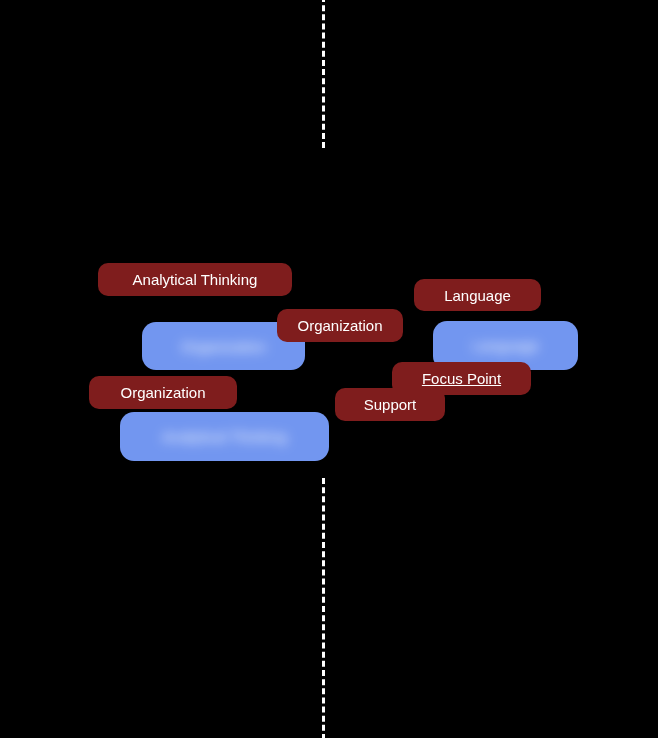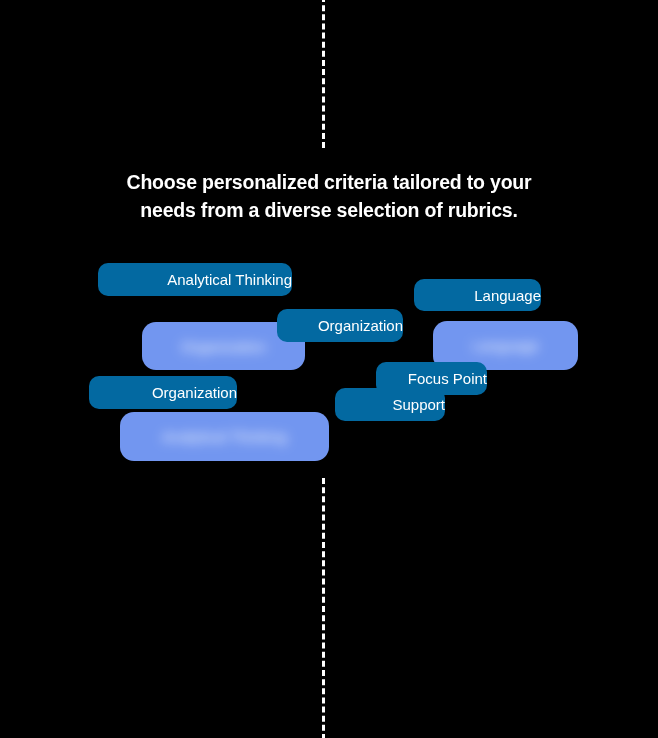--- a/index.html
+++ b/index.html
@@ -68,23 +68,22 @@
     border-radius: 10px;
     color: #ffffff;
     font-size: 15px;
     font-weight: 400;
     line-height: 1;
     white-space: nowrap;
     user-select: none;
   }
 
   .chip.sharp {
-    background: #0369a1;
+    background: #7f1d1d;
     z-index: 3;
-    justify-content: flex-end;
   }
 
   .chip.blurred {
     background: #7296f0;
     border-radius: 14px;
     z-index: 2;
     filter: blur(0.6px);
   }
   .chip.blurred .chip-label {
     filter: blur(6px);
@@ -95,42 +94,38 @@
     display: block;
   }
 </style>
 </head>
 <body>
 
 <div id="stage">
 
   <div class="divider divider-top"></div>
 
-  <div class="headline">
-    <span class="line">Choose personalized criteria tailored to your</span>
-    <span class="line">needs from a diverse selection of rubrics.</span>
-  </div>
 
   <div id="chip-layer">
       <div class="chip sharp" style="left: 98px; top: 263px; width: 194px; height: 33px;">
         <span class="chip-label">Analytical Thinking</span>
       </div>
       <div class="chip sharp" style="left: 414px; top: 279px; width: 127px; height: 32px;">
         <span class="chip-label">Language</span>
       </div>
       <div class="chip sharp" style="left: 277px; top: 309px; width: 126px; height: 33px;">
         <span class="chip-label">Organization</span>
       </div>
       <div class="chip blurred" style="left: 142px; top: 322px; width: 163px; height: 48px;">
         <span class="chip-label">Organization</span>
       </div>
       <div class="chip blurred" style="left: 433px; top: 321px; width: 145px; height: 49px;">
         <span class="chip-label">Language</span>
       </div>
-      <div class="chip sharp" style="left: 376px; top: 362px; width: 111px; height: 33px;">
+      <div class="chip sharp" style="left: 392px; top: 362px; width: 139px; height: 33px; text-decoration: underline;">
         <span class="chip-label">Focus Point</span>
       </div>
       <div class="chip sharp" style="left: 89px; top: 368px; width: 148px; height: 33px; margin-top: 8px;">
         <span class="chip-label">Organization</span>
       </div>
       <div class="chip sharp" style="left: 335px; top: 388px; width: 110px; height: 33px;">
         <span class="chip-label">Support</span>
       </div>
       <div class="chip blurred" style="left: 120px; top: 412px; width: 209px; height: 49px;">
         <span class="chip-label">Analytical Thinking</span>

